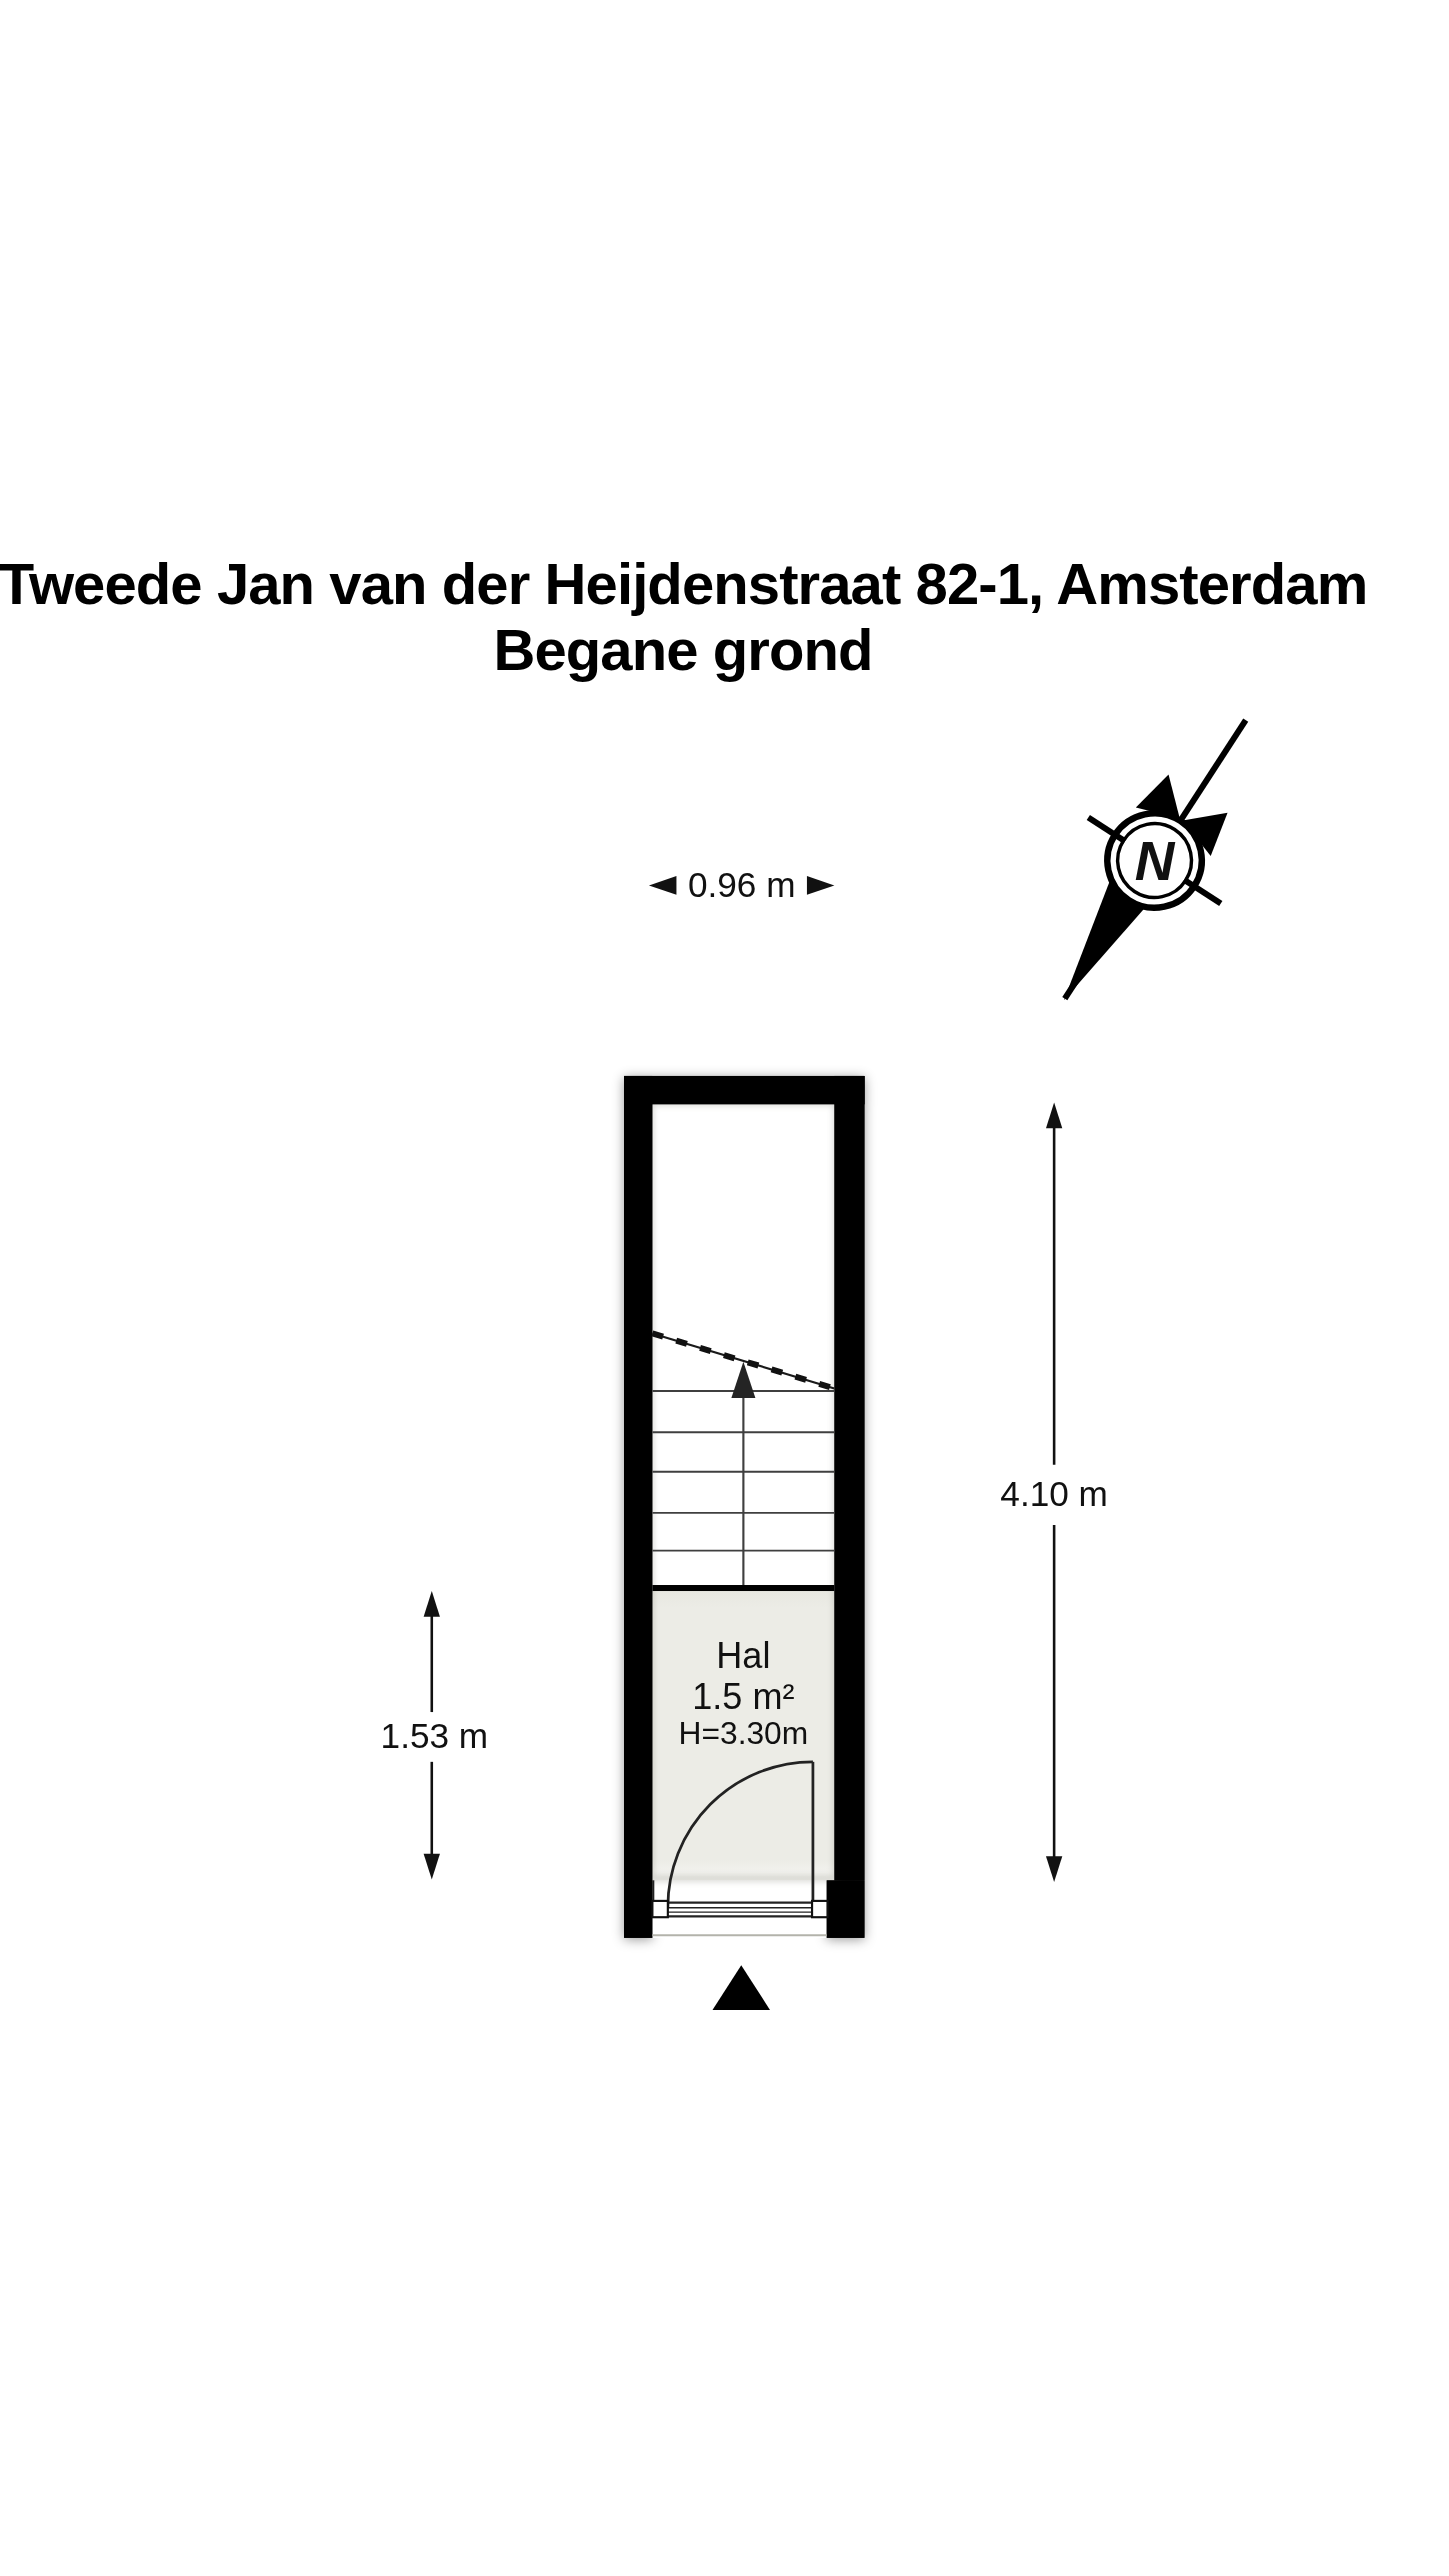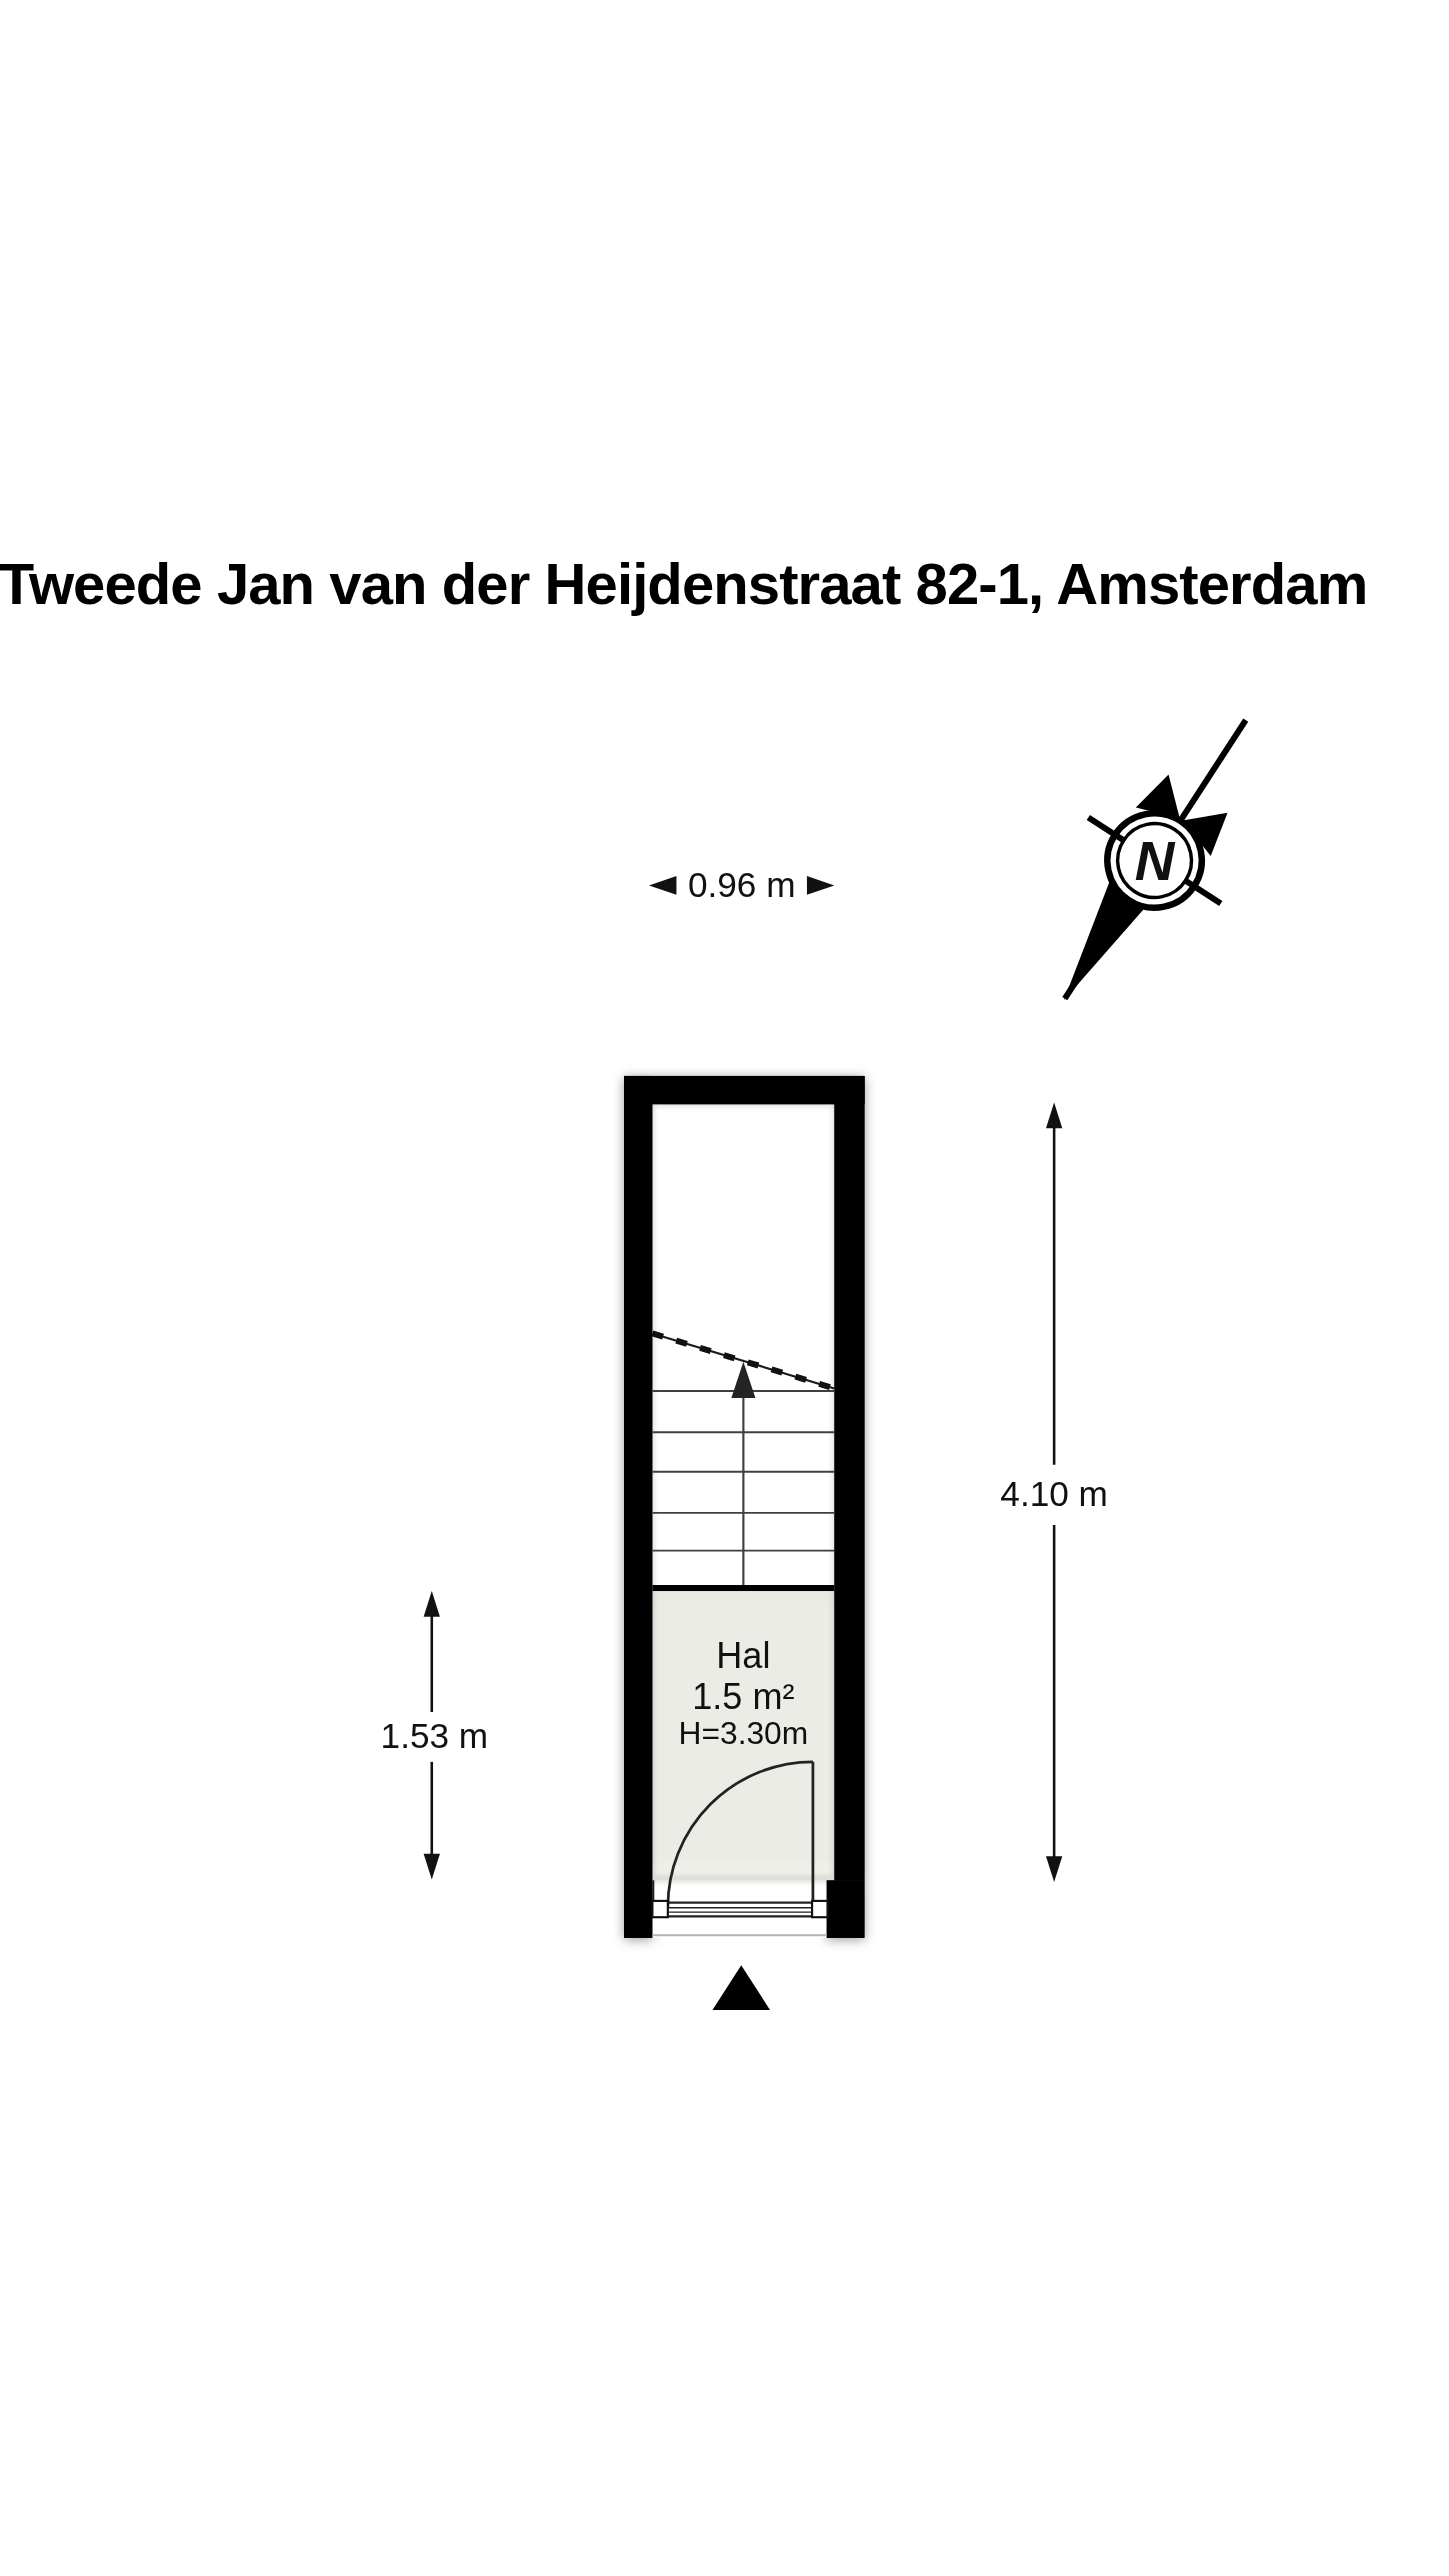--- a/index.html
+++ b/index.html
@@ -39,20 +39,21 @@
   .room-height{ font-size:37px; }
   .compass-n{ font-size:64px; font-weight:bold; font-style:italic; }
 </style>
 </head>
 <body>
 
 <div class="page">
 
   <div class="title-block">
     <div>Tweede Jan van der Heijdenstraat 82-1, Amsterdam</div>
+    <div>Begane grond</div>
   </div>
 
   <svg class="plan-svg" width="1449" height="2576" viewBox="0 0 1688 3000">
 
     <defs>
       <filter id="wallShadow" x="-20%" y="-20%" width="140%" height="140%">
         <feDropShadow dx="0" dy="2" stdDeviation="7" flood-color="#000000" flood-opacity="0.40"></feDropShadow>
       </filter>
       <filter id="softBlur" x="-30%" y="-30%" width="160%" height="160%">
         <feGaussianBlur stdDeviation="4"></feGaussianBlur>

